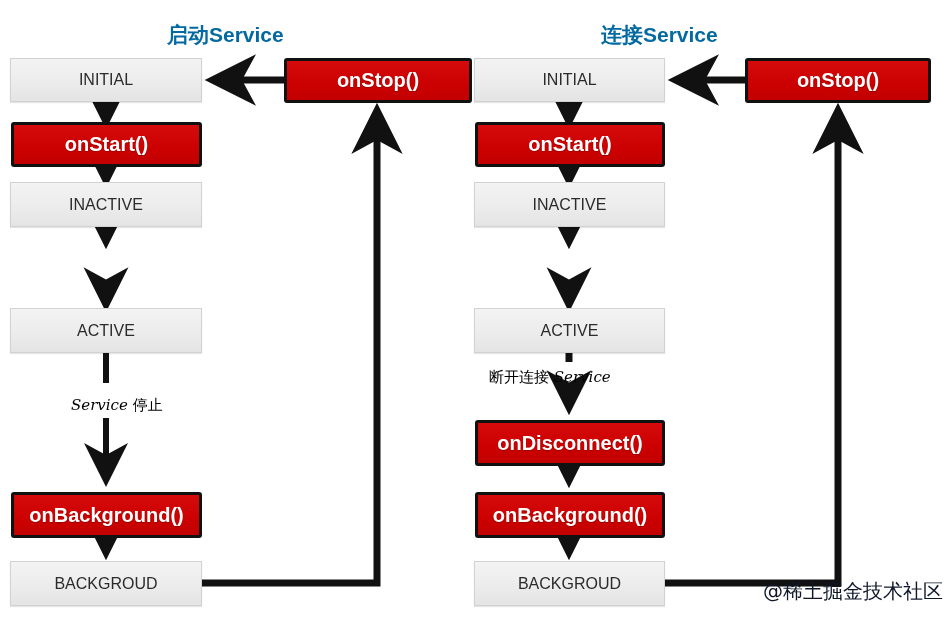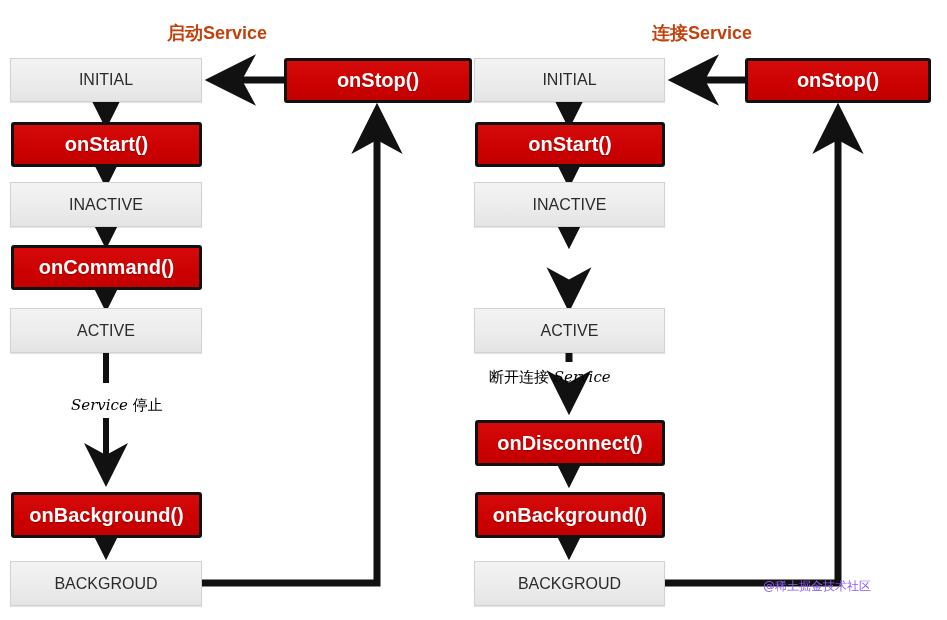--- a/index.html
+++ b/index.html
@@ -4,21 +4,21 @@
 <style>
   html,body{margin:0;padding:0;}
   body{
     width:947px;height:620px;background:#ffffff;
     font-family:"Liberation Sans","DejaVu Sans",sans-serif;
     position:relative;overflow:hidden;
   }
   #stage{position:absolute;inset:0;width:947px;height:620px;}
 
   .col-title{
-    position:absolute;font-size:18px;font-weight:bold;color:#c2410c;
+    position:absolute;font-size:21px;font-weight:bold;color:#0369a1;
     white-space:nowrap;letter-spacing:0px;
   }
 
   .node{
     position:absolute;box-sizing:border-box;
     display:flex;align-items:center;justify-content:center;
     white-space:nowrap;
   }
   .node.state{
     background:linear-gradient(180deg,#f3f3f3 0%,#ececec 55%,#e4e4e4 100%);
@@ -34,32 +34,32 @@
   }
 
   .edge-label{
     position:absolute;font-size:15px;color:#000000;white-space:nowrap;
     font-family:"DejaVu Serif","Liberation Serif",serif;
     font-style:italic;
   }
   .edge-label .cjk{font-style:normal;font-family:"DejaVu Sans","Liberation Sans",sans-serif;}
 
   .watermark{
-    position:absolute;font-size:12px;color:#8b5cf6;white-space:nowrap;
+    position:absolute;font-size:20px;color:#0f172a;white-space:nowrap;
     font-family:"DejaVu Sans","Liberation Sans",sans-serif;
   }
   svg.wires{position:absolute;left:0;top:0;width:947px;height:620px;pointer-events:none;}
 </style>
 </head>
 <body>
 
 <div id="stage">
 
   <div class="col-title" style="left:167px;top:21px;">启动Service</div>
-  <div class="col-title" style="left:652px;top:21px;">连接Service</div>
+  <div class="col-title" style="left:601px;top:21px;">连接Service</div>
 
   <svg class="wires" viewBox="0 0 947 620">
     <defs>
       <marker id="ah" viewBox="0 0 12 12" refX="9" refY="6" markerWidth="7" markerHeight="7" orient="auto-start-reverse">
         <path d="M0,0.5 L11,6 L0,11.5 L3,6 Z" fill="#111111"></path>
       </marker>
       <marker id="ahl" viewBox="0 0 12 12" refX="9" refY="6" markerWidth="8" markerHeight="8" orient="auto-start-reverse">
         <path d="M0,0.5 L11,6 L0,11.5 L3,6 Z" fill="#111111"></path>
       </marker>
     </defs>
@@ -100,21 +100,20 @@
       <path d="M747,80 L677,80" fill="none" stroke="#111" stroke-width="7" marker-end="url(#ahl)"></path>
     </g>
   </svg>
 
   <div class="node state" style="left:10px;top:58px;width:192px;height:44px;">INITIAL</div>
 
   <div class="node callback" style="left:11px;top:122px;width:191px;height:45px;">onStart()</div>
 
   <div class="node state" style="left:10px;top:182px;width:192px;height:45px;">INACTIVE</div>
 
-  <div class="node callback" style="left:11px;top:245px;width:191px;height:45px;">onCommand()</div>
 
   <div class="node state" style="left:10px;top:308px;width:192px;height:45px;">ACTIVE</div>
 
   <div class="node callback" style="left:11px;top:492px;width:191px;height:46px;">onBackground()</div>
 
   <div class="node state" style="left:10px;top:561px;width:192px;height:45px;">BACKGROUD</div>
 
   <div class="node callback" style="left:284px;top:58px;width:188px;height:45px;">onStop()</div>
 
   <div class="edge-label" style="left:47px;top:396px;margin-left:24px;"><span>Service</span><span class="cjk"> 停止</span></div>

